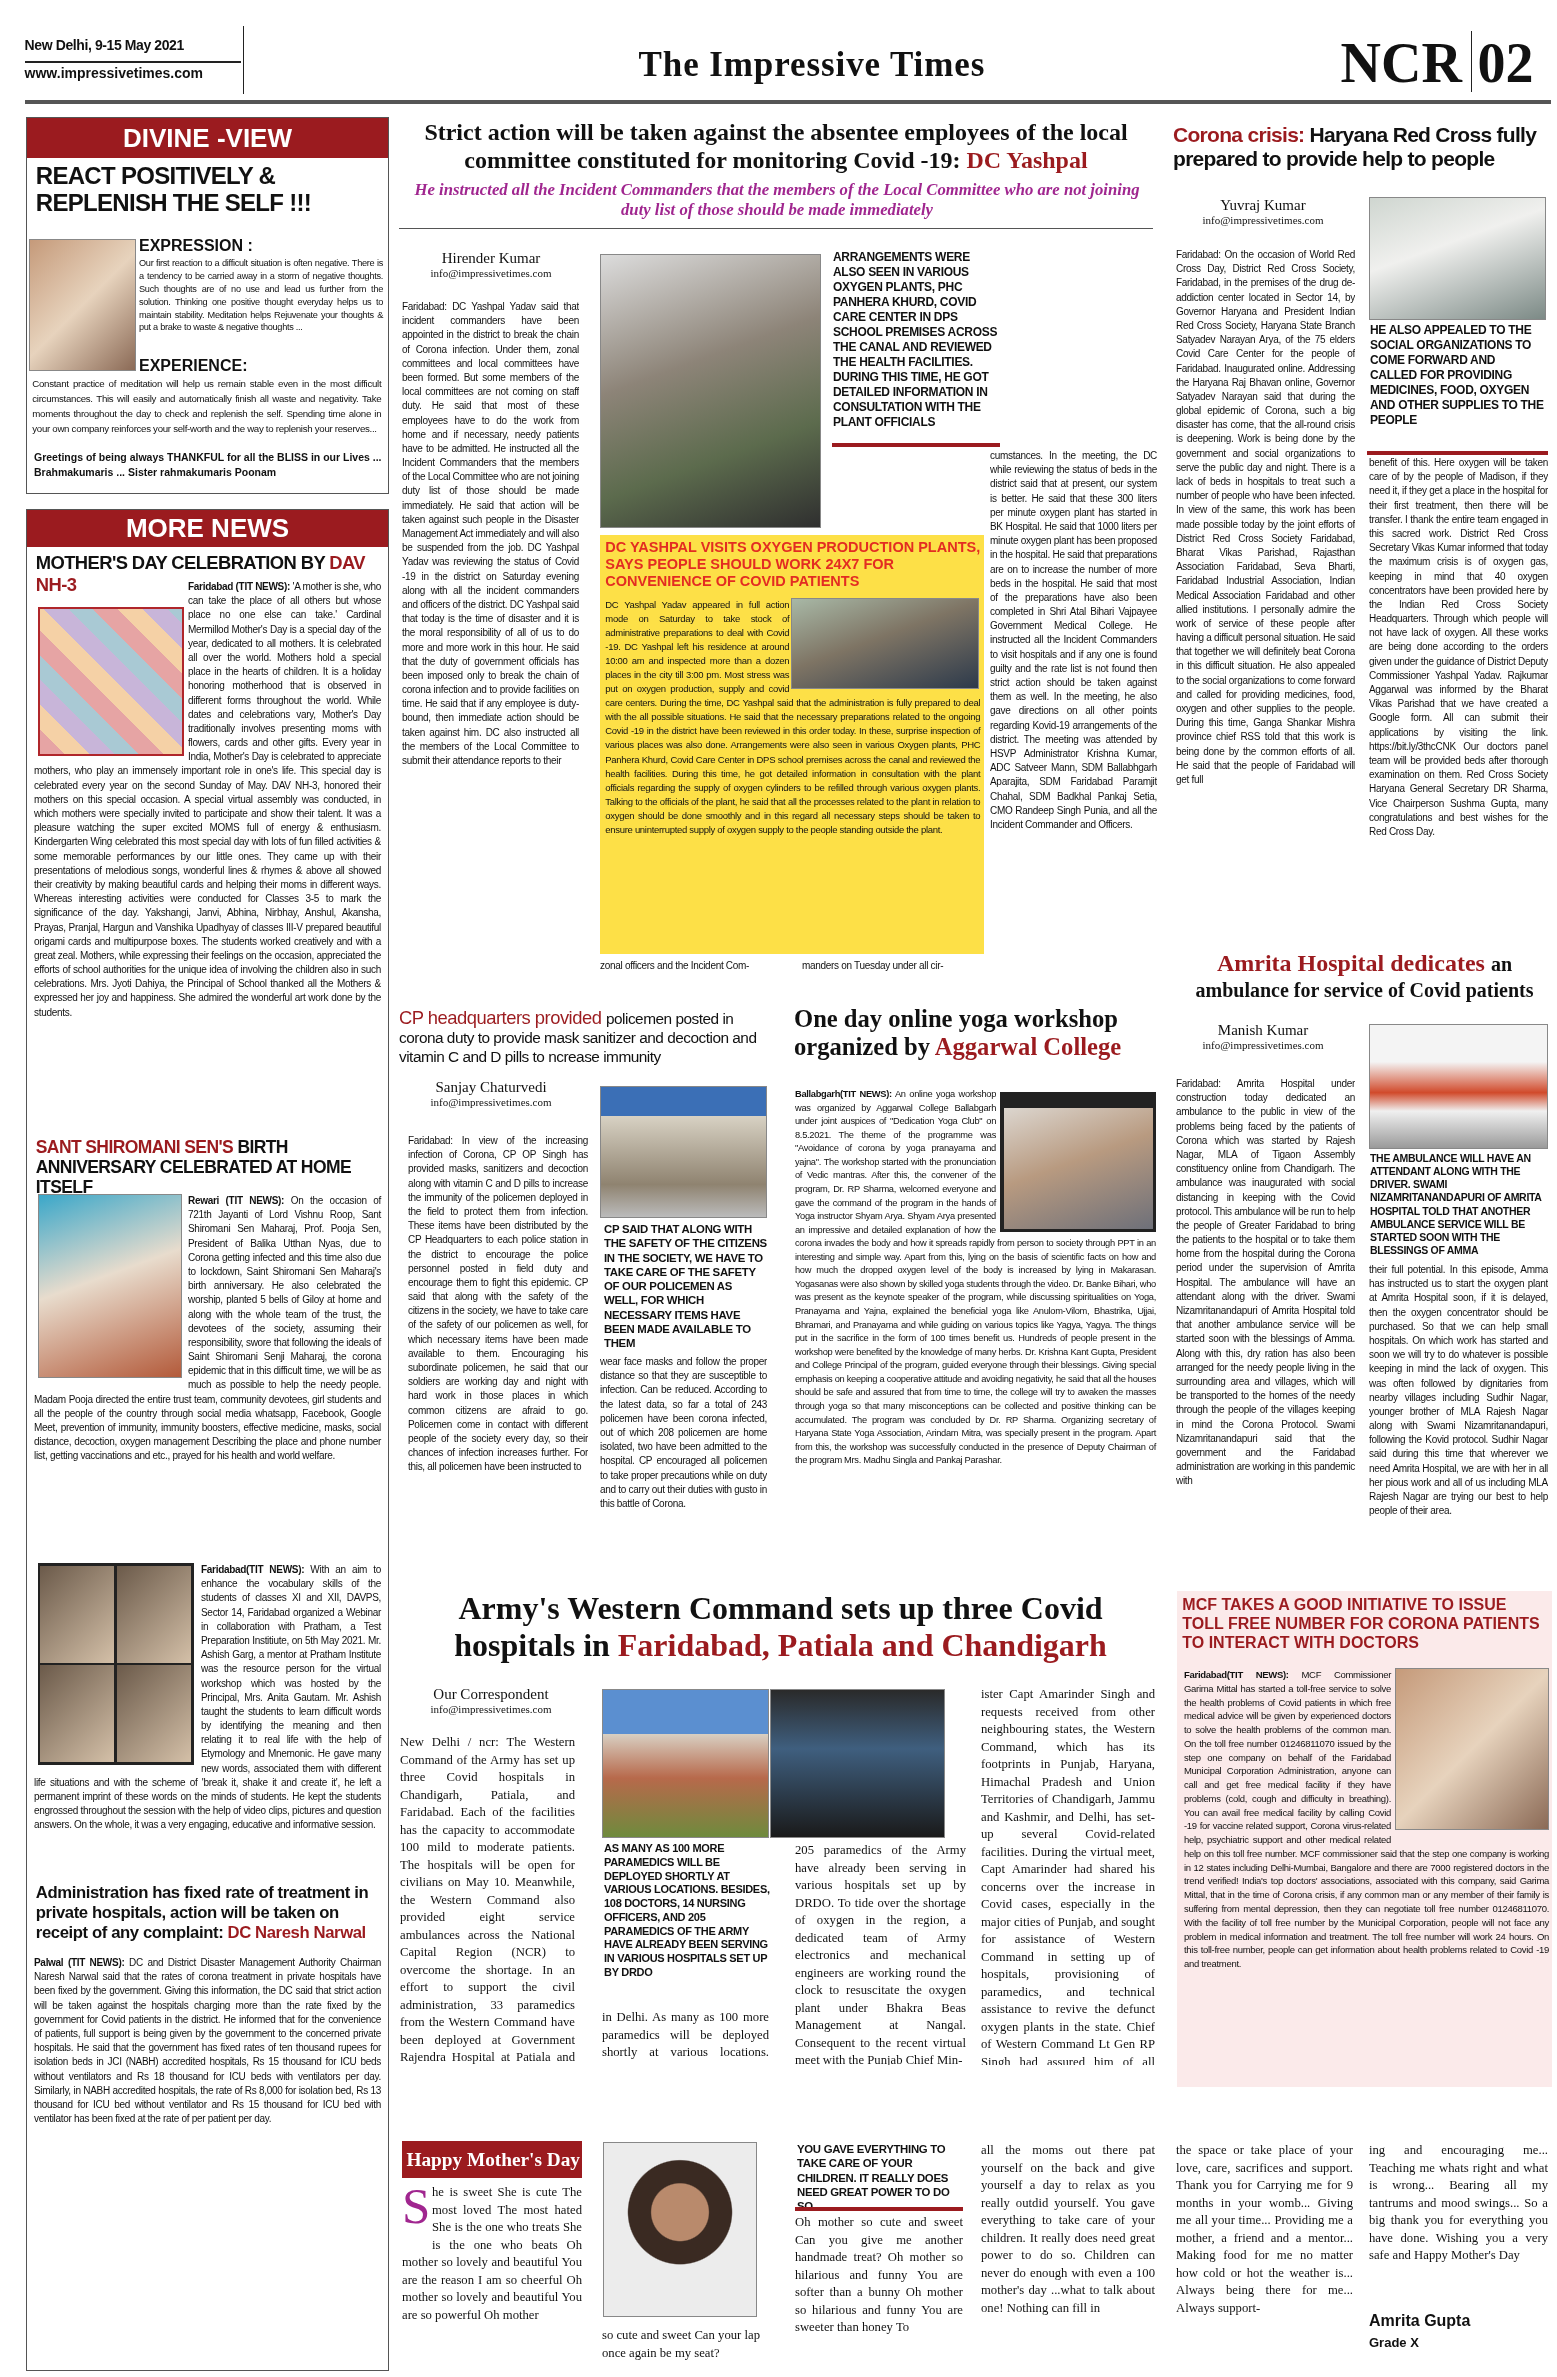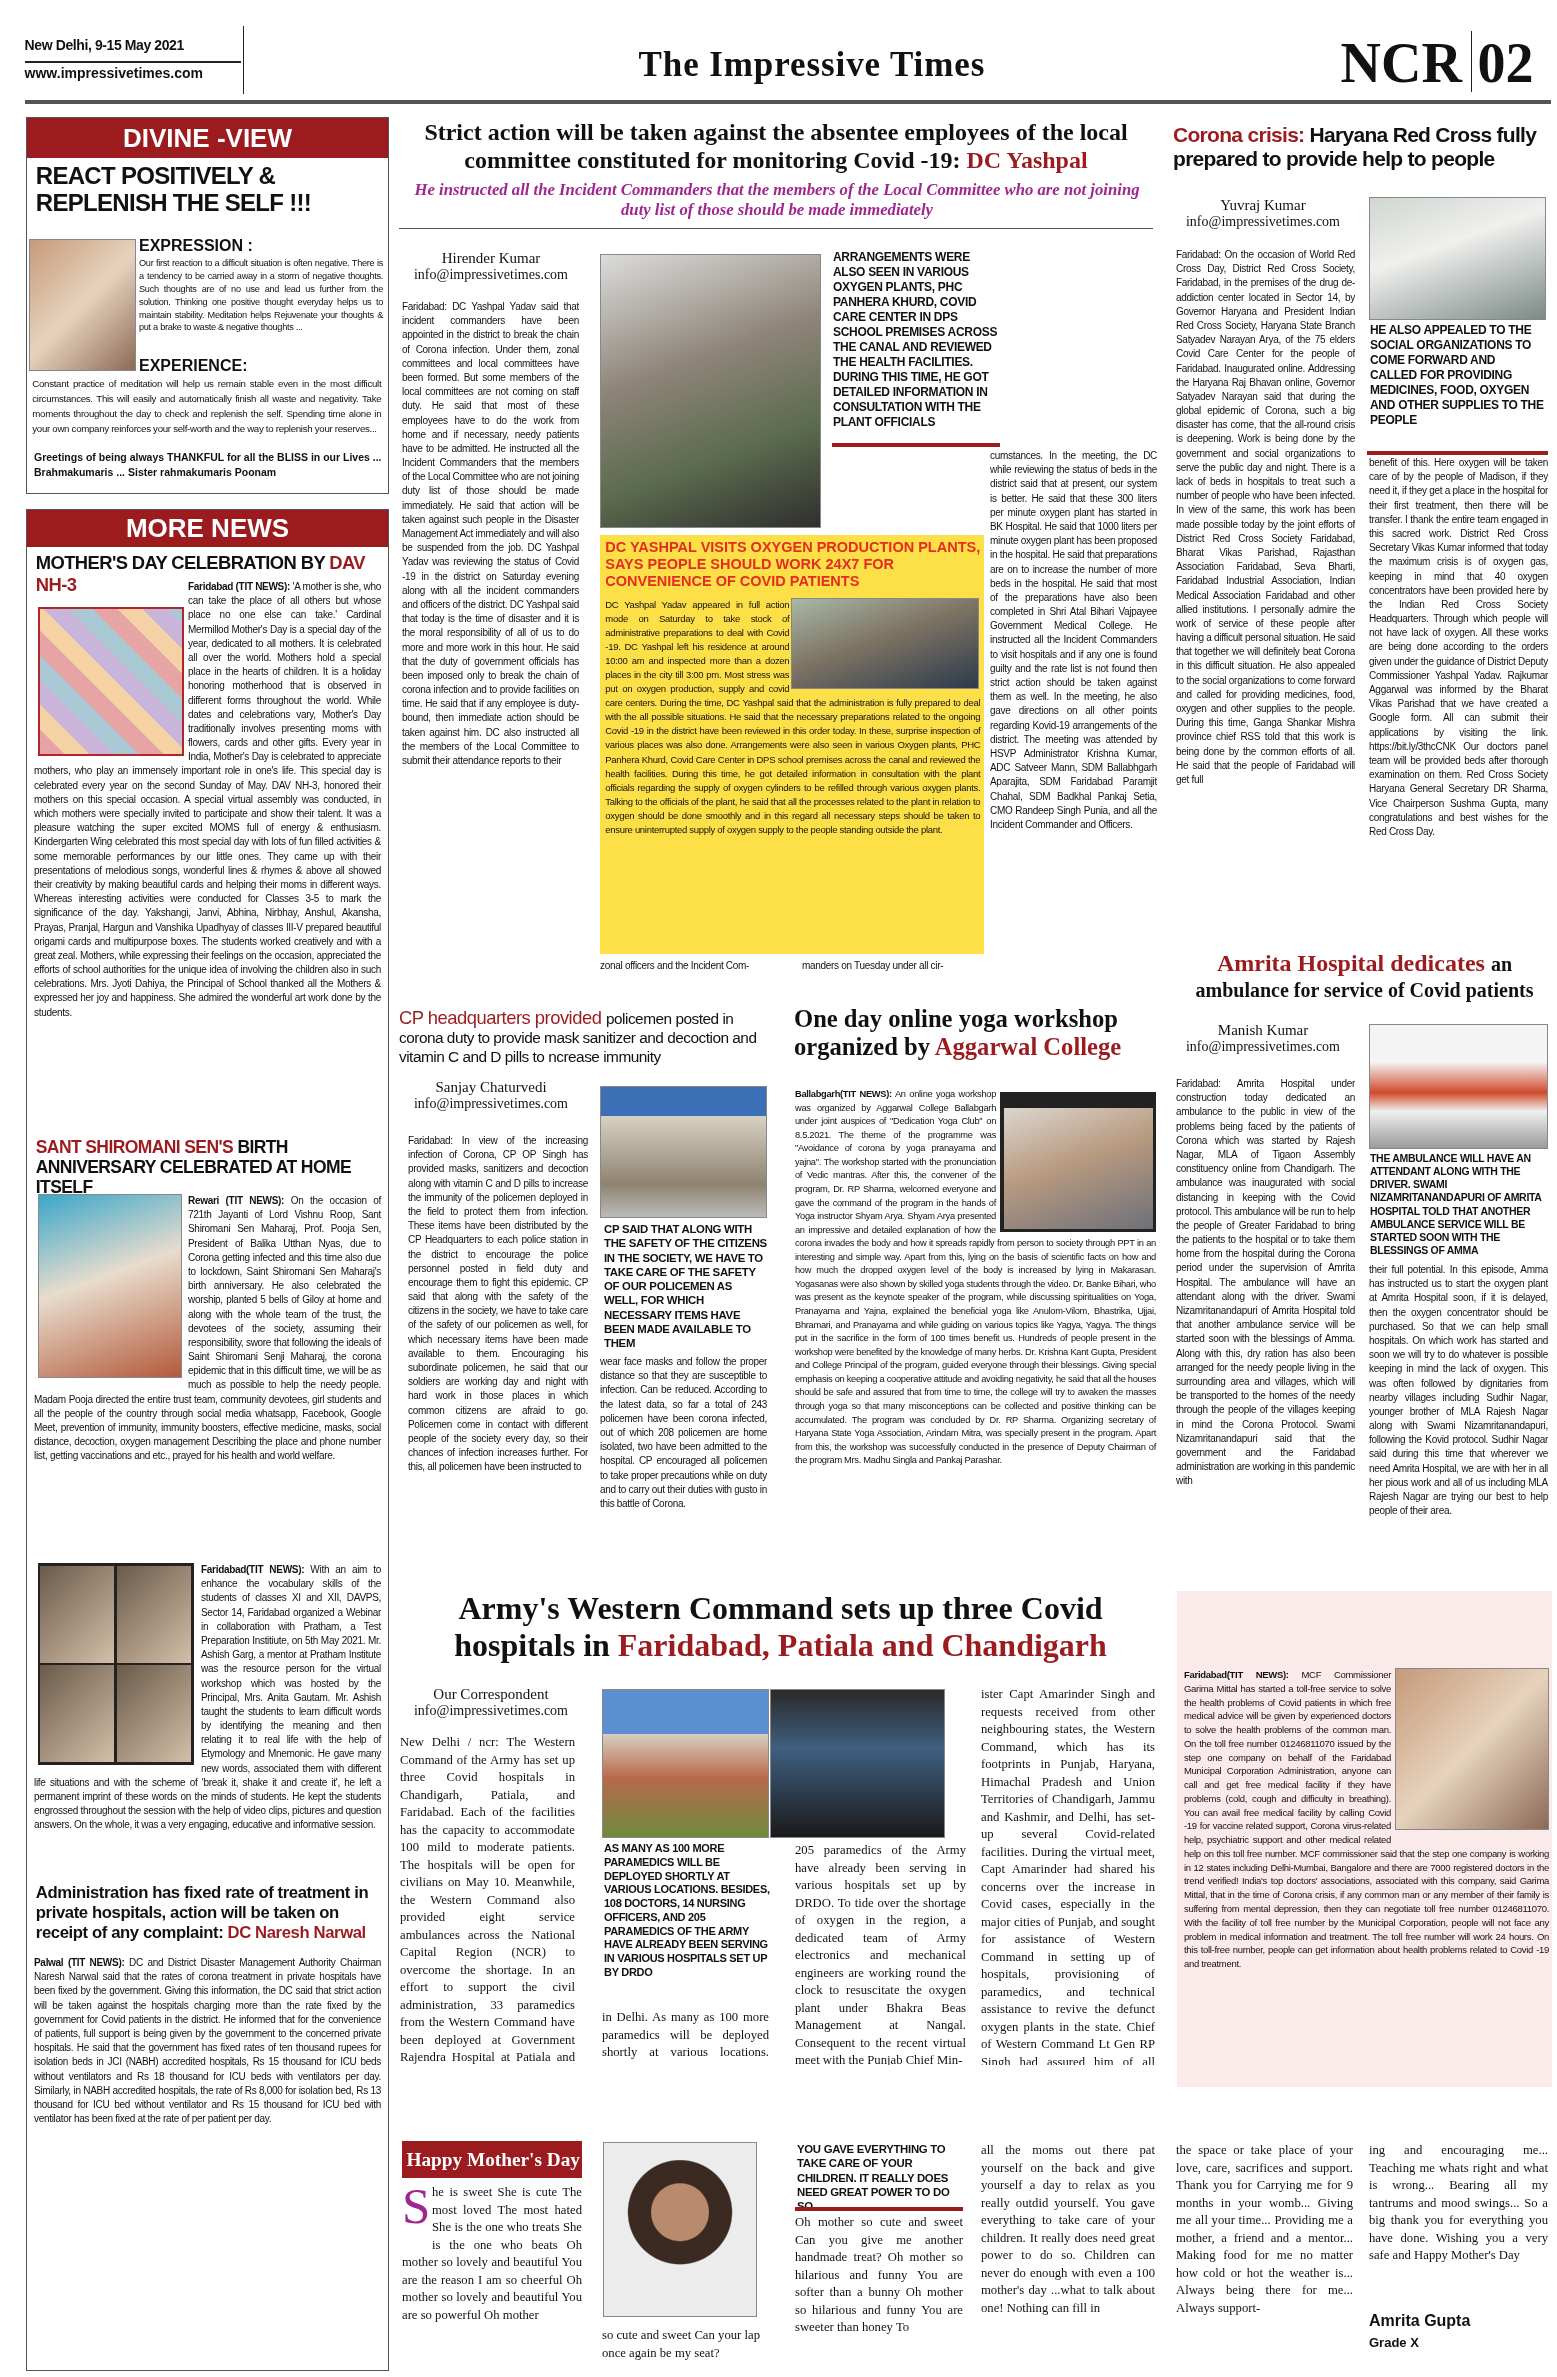--- a/index.html
+++ b/index.html
@@ -12,21 +12,21 @@
   .body-text { font-size: 10px; line-height: 1.42; text-align: justify; letter-spacing: -0.3px; }
   .body-serif { font-family: "Liberation Serif", serif; font-size: 12.7px; line-height: 1.38; text-align: justify; }
   .caps-cap { font-weight: bold; font-size: 12.3px; line-height: 1.25; text-transform: uppercase; letter-spacing: -0.3px; }
   .photo { background: linear-gradient(135deg, #8a8f96, #c9c2b5 45%, #6c6a65); border: 0.9px solid #888; }
   .photo-warm { background: linear-gradient(135deg, #c59a7a, #e7d3bd 50%, #8b6a56); }
   .photo-collage { background: repeating-linear-gradient(45deg, #e6a4a4 0 17.5px, #f5d1a6 17.5px 35px, #c8b5d9 35px 53px, #a9c9d4 53px 70px); border: 2.6px solid #b0262b; }
   .photo-zoom { background: #222; display: grid; grid-template-columns: 1fr 1fr; gap: 2.6px; padding: 2.6px; }
   .photo-zoom div { background: linear-gradient(135deg, #6b5a4a, #d4c0a8); }
   .byline { font-family: "Liberation Serif", serif; text-align: center; }
   .byline .name { font-size: 15px; }
-  .byline .mail { font-size: 14px; }
+  .byline .mail { font-size: 11px; }
   .redbar { background: #9b1b1f; color: #fff; text-align: center; font-weight: bold; }
   .box { border: 1.8px solid #555; }
 </style>
 </head>
 <body>
 
 <div class="abs" style="left:24.6px;top:26px;width:1526px;height:70px;">
   <div class="abs cond" style="left:0;top:10.5px;font-size:14px;font-weight:bold;">New Delhi, 9-15 May 2021</div>
   <div class="abs" style="left:0;top:35px;width:216px;height:1.8px;background:#222;"></div>
   <div class="abs" style="left:0;top:39px;font-size:14px;font-weight:bold;">www.impressivetimes.com</div>
@@ -178,20 +178,21 @@
 </div>
 <div class="abs body-serif" style="left:400px;top:1734px;width:175px;height:332px;overflow:hidden;">New Delhi / ncr: The Western Command of the Army has set up three Covid hospitals in Chandigarh, Patiala, and Faridabad. Each of the facilities has the capacity to accommodate 100 mild to moderate patients. The hospitals will be open for civilians on May 10. Meanwhile, the Western Command also provided eight service ambulances across the National Capital Region (NCR) to overcome the shortage. In an effort to support the civil administration, 33 paramedics from the Western Command have been deployed at Government Rajendra Hospital at Patiala and SVBP Hospital</div>
 <div class="abs photo" style="left:602px;top:1689px;width:167px;height:149px;background:linear-gradient(180deg,#5b8fd0 0 30%,#d8cfc2 30%,#b7694b 60%,#6e8b3d 100%);"></div>
 <div class="abs photo" style="left:770px;top:1689px;width:175px;height:149px;background:linear-gradient(180deg,#2a2a2a,#3f5f7f 40%,#1a1a1a);"></div>
 <div class="abs caps-cap" style="left:604px;top:1842px;width:167px;font-size:11px;">AS MANY AS 100 MORE PARAMEDICS WILL BE DEPLOYED SHORTLY AT VARIOUS LOCATIONS. BESIDES, 108 DOCTORS, 14 NURSING OFFICERS, AND 205 PARAMEDICS OF THE ARMY HAVE ALREADY BEEN SERVING IN VARIOUS HOSPITALS SET UP BY DRDO</div>
 <div class="abs body-serif" style="left:602px;top:2009px;width:167px;height:56px;overflow:hidden;">in Delhi. As many as 100 more paramedics will be deployed shortly at various locations. Besides, 108 doctors, 14 nursing officers, and</div>
 <div class="abs body-serif" style="left:795px;top:1842px;width:171px;height:223px;overflow:hidden;">205 paramedics of the Army have already been serving in various hospitals set up by DRDO. To tide over the shortage of oxygen in the region, a dedicated team of Army electronics and mechanical engineers are working round the clock to resuscitate the oxygen plant under Bhakra Beas Management at Nangal. Consequent to the recent virtual meet with the Punjab Chief Min-</div>
 <div class="abs body-serif" style="left:981px;top:1686px;width:174px;height:379px;overflow:hidden;">ister Capt Amarinder Singh and requests received from other neighbouring states, the Western Command, which has its footprints in Punjab, Haryana, Himachal Pradesh and Union Territories of Chandigarh, Jammu and Kashmir, and Delhi, has set-up several Covid-related facilities. During the virtual meet, Capt Amarinder had shared his concerns over the increase in Covid cases, especially in the major cities of Punjab, and sought for assistance of Western Command in setting up of hospitals, provisioning of paramedics, and technical assistance to revive the defunct oxygen plants in the state. Chief of Western Command Lt Gen RP Singh had assured him of all possible assistance.</div>
 
 <div class="abs" style="left:1177px;top:1591px;width:375px;height:496px;background:#fbeaea;">
+  <div class="abs" style="left:5.3px;top:3.5px;width:365px;color:#9b1b1f;font-weight:bold;font-size:16px;line-height:1.2;">MCF TAKES A GOOD INITIATIVE TO ISSUE TOLL FREE NUMBER FOR CORONA PATIENTS TO INTERACT WITH DOCTORS</div>
   <div class="abs photo photo-warm" style="left:218px;top:77px;width:154px;height:162px;"></div>
   <div class="abs body-text" style="left:7px;top:77px;width:365px;font-size:9.5px;line-height:1.45;">
     <span style="float:right;width:158px;height:167px;"></span>
     <b>Faridabad(TIT NEWS):</b>
     <span>MCF Commissioner Garima Mittal has started a toll-free service to solve the health problems of Covid patients in which free medical advice will be given by experienced doctors to solve the health problems of the common man. On the toll free number 01246811070 issued by the step one company on behalf of the Faridabad Municipal Corporation Administration, anyone can call and get free medical facility if they have problems (cold, cough and difficulty in breathing). You can avail free medical facility by calling Covid -19 for vaccine related support, Corona virus-related help, psychiatric support and other medical related help on this toll free number. MCF commissioner said that the step one company is working in 12 states including Delhi-Mumbai, Bangalore and there are 7000 registered doctors in the trend verified! India's top doctors' associations, associated with this company, said Garima Mittal, that in the time of Corona crisis, if any common man or any member of their family is suffering from mental depression, then they can negotiate toll free number 01246811070. With the facility of toll free number by the Municipal Corporation, people will not face any problem in medical information and treatment. The toll free number will work 24 hours. On this toll-free number, people can get information about health problems related to Covid -19 and treatment.</span>
   </div>
 </div>
 
 <div class="abs redbar serif" style="left:402px;top:2141px;width:180px;height:37px;line-height:37px;font-size:19.3px;text-align:left;padding-left:4.4px;">Happy Mother's Day</div>
 <div class="abs serif magenta" style="left:402px;top:2181px;font-size:51px;line-height:1;">S</div>

